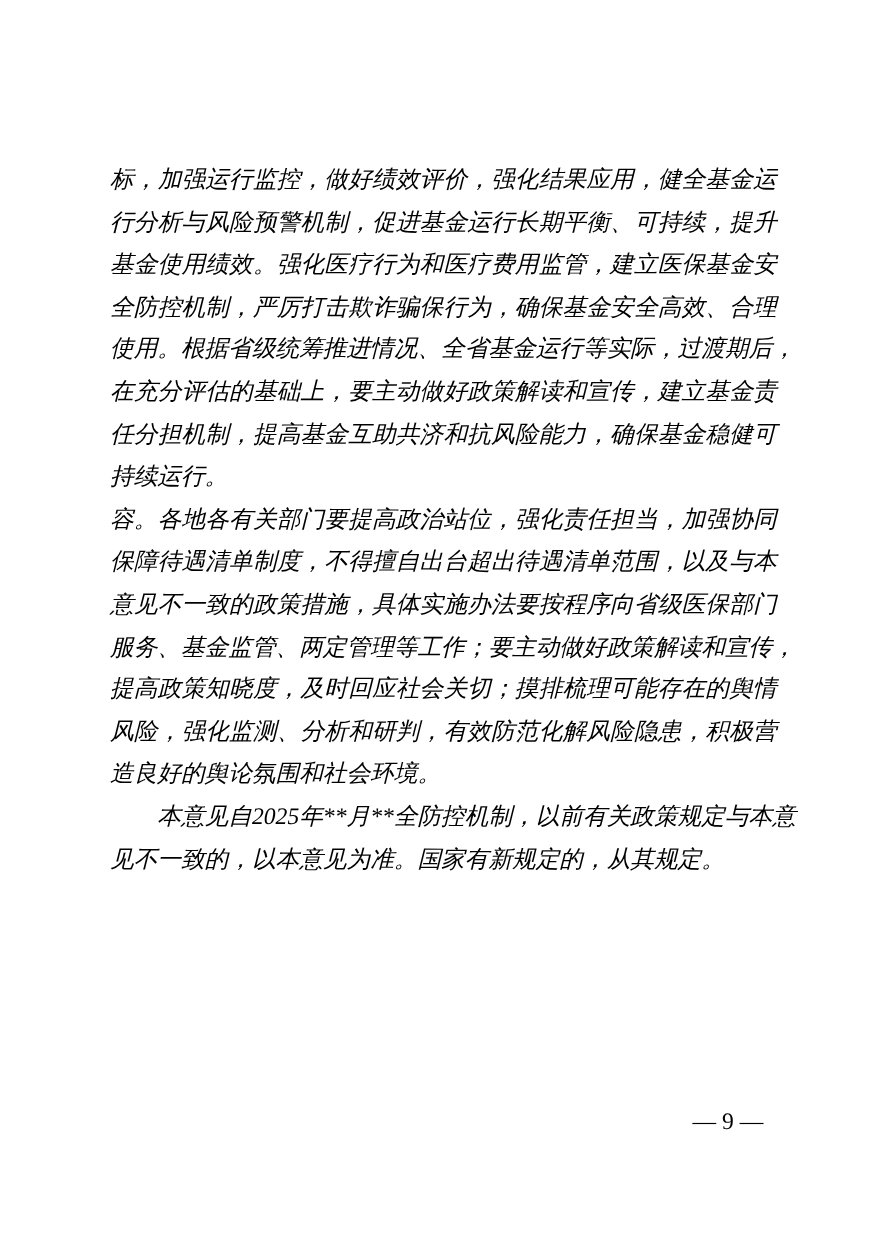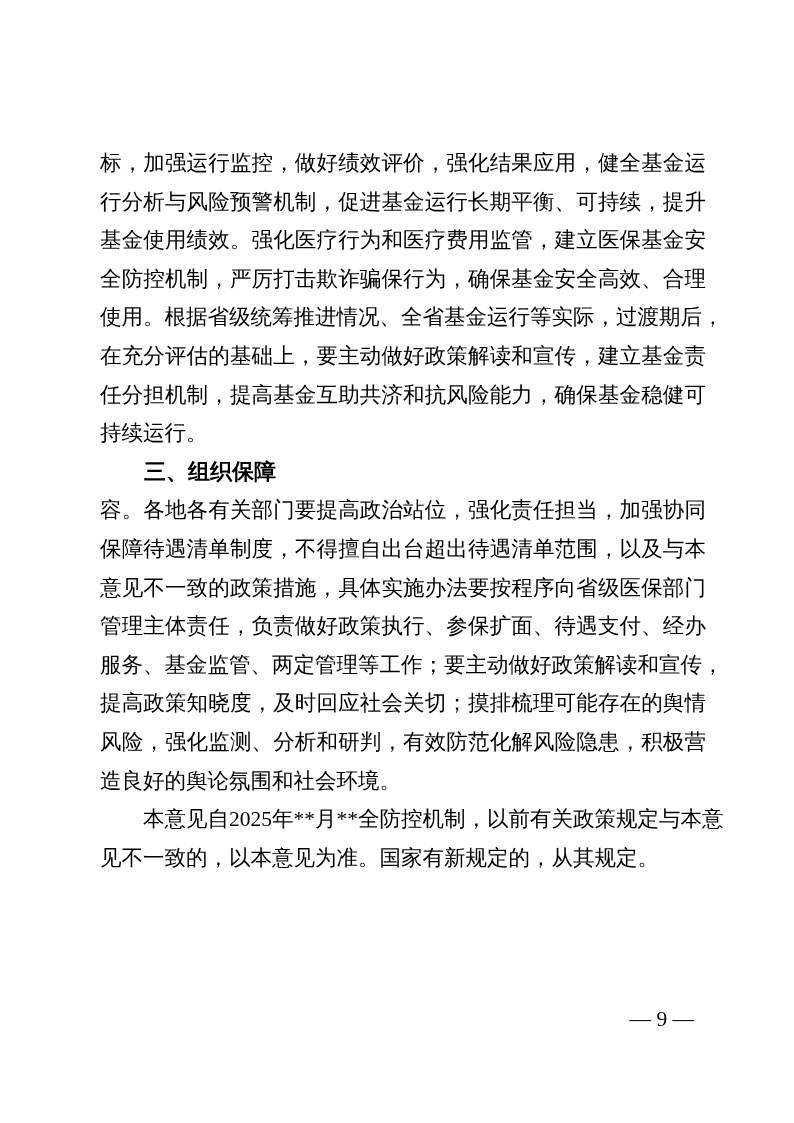--- a/index.html
+++ b/index.html
@@ -17,20 +17,21 @@
     color: #000000;
   }
   .text-block {
     position: absolute;
     left: 100px;
     top: 144px;
     width: 606px;
     font-size: 21.5px;
     line-height: 38.6px;
     letter-spacing: 0;
+    font-style: italic;
   }
   .line {
     text-align: justify;
     text-align-last: justify;
     white-space: nowrap;
   }
   .line.para-end {
     text-align-last: left;
     white-space: normal;
   }
@@ -65,26 +66,24 @@
 
     <div class="line">标，加强运行监控，做好绩效评价，强化结果应用，健全基金运</div>
     <div class="line">行分析与风险预警机制，促进基金运行长期平衡、可持续，提升</div>
     <div class="line">基金使用绩效。强化医疗行为和医疗费用监管，建立医保基金安</div>
     <div class="line">全防控机制，严厉打击欺诈骗保行为，确保基金安全高效、合理</div>
     <div class="line">使用。根据省级统筹推进情况、全省基金运行等实际，过渡期后，</div>
     <div class="line">在充分评估的基础上，要主动做好政策解读和宣传，建立基金责</div>
     <div class="line">任分担机制，提高基金互助共济和抗风险能力，确保基金稳健可</div>
     <div class="line para-end">持续运行。</div>
 
-    <div class="heading-line">三、组织保障</div>
 
     <div class="line">容。各地各有关部门要提高政治站位，强化责任担当，加强协同</div>
     <div class="line">保障待遇清单制度，不得擅自出台超出待遇清单范围，以及与本</div>
     <div class="line">意见不一致的政策措施，具体实施办法要按程序向省级医保部门</div>
-    <div class="line">管理主体责任，负责做好政策执行、参保扩面、待遇支付、经办</div>
     <div class="line">服务、基金监管、两定管理等工作；要主动做好政策解读和宣传，</div>
     <div class="line">提高政策知晓度，及时回应社会关切；摸排梳理可能存在的舆情</div>
     <div class="line">风险，强化监测、分析和研判，有效防范化解风险隐患，积极营</div>
     <div class="line para-end">造良好的舆论氛围和社会环境。</div>
 
     <div class="line indent">本意见自2025年**月**全防控机制，以前有关政策规定与本意</div>
     <div class="line para-end">见不一致的，以本意见为准。国家有新规定的，从其规定。</div>
 
   </div>
 

